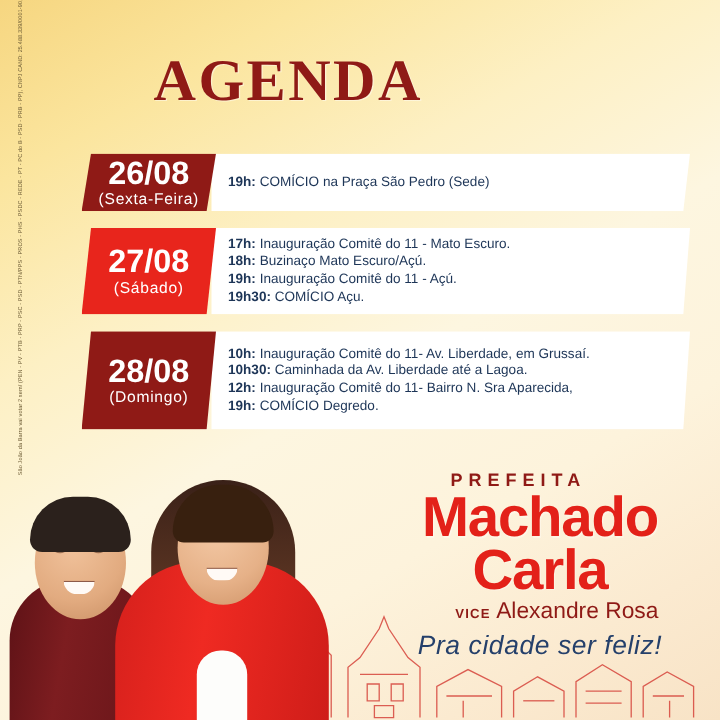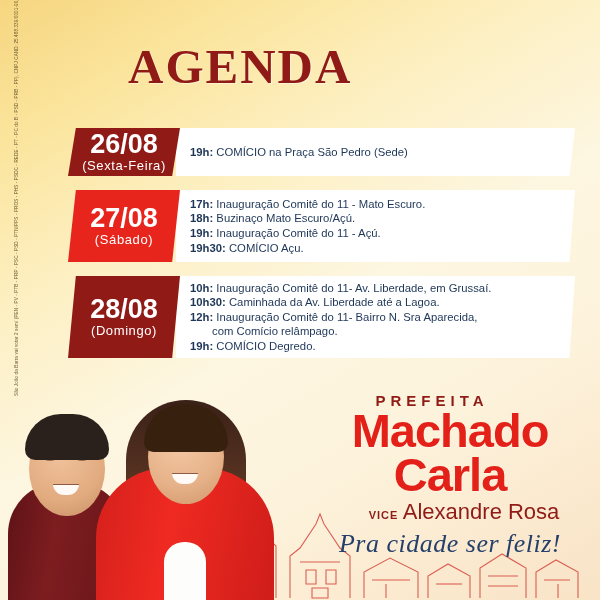--- a/index.html
+++ b/index.html
@@ -285,29 +285,29 @@
     padding-left: 28px;
     white-space: nowrap;
   }
   .vice-label {
     font-size: 11px;
     font-weight: bold;
     letter-spacing: 1px;
     color: #8f1a16;
   }
   .vice-name {
-    font-size: 22px;
+    font-size: 19px;
     color: #8f1a16;
     letter-spacing: 0px;
   }
   .slogan {
     margin-top: 4px;
-    font-family: Liberation Serif, serif;
+    font-family: Liberation Sans, sans-serif;
     font-style: italic;
-    font-size: 26px;
+    font-size: 22px;
     color: #25406b;
     letter-spacing: 0.5px;
     text-align: center;
   }
 
   
   .skyline {
     position: absolute;
     left: 0;
     bottom: 0;
@@ -371,23 +371,20 @@
       </div>
       <div class="panel">
         <div class="line">
           <b>10h:</b><span> Inauguração Comitê do 11- Av. Liberdade, em Grussaí.</span>
         </div>
         <div class="line">
           <b>10h30:</b><span> Caminhada da Av. Liberdade até a Lagoa.</span>
         </div>
         <div class="line">
           <b>12h:</b><span> Inauguração Comitê do 11- Bairro N. Sra Aparecida,</span>
-        </div>
-        <div class="line indent">
-          <b></b><span>com Comício relâmpago.</span>
         </div>
         <div class="line">
           <b>19h:</b><span> COMÍCIO Degredo.</span>
         </div>
       </div>
     </div>
 
   </div>
 
   <svg class="skyline" viewBox="0 0 600 90">

